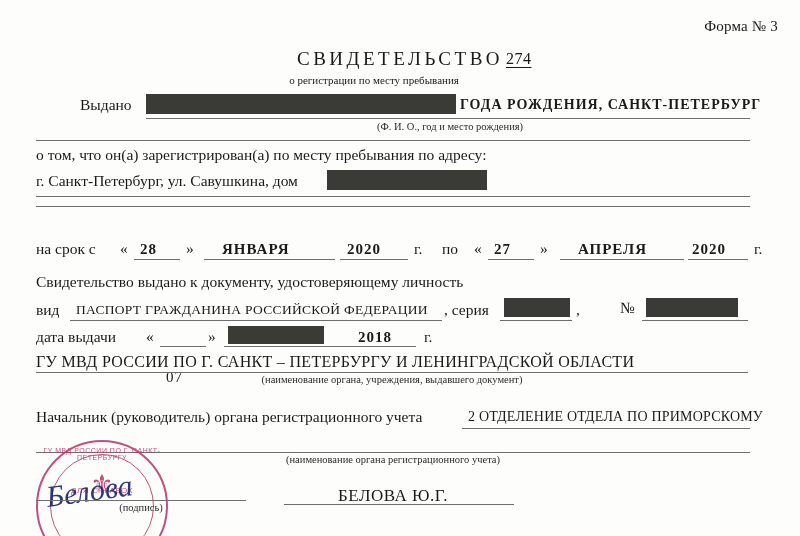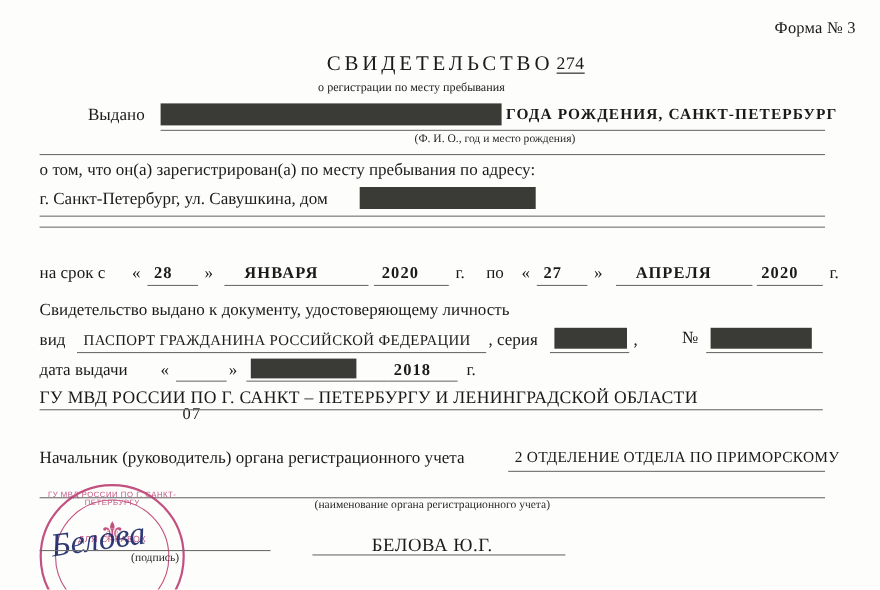--- a/index.html
+++ b/index.html
@@ -190,20 +190,21 @@
   <div class="rule" style="left:160px; top:346px; width:46px;"></div>
   <div class="abs lbl" style="top:328px; left:208px;">»</div>
   <div class="redact" style="left:228px; top:326px; width:96px; height:18px;"></div>
   <div class="rule" style="left:224px; top:346px; width:128px;"></div>
   <div class="abs val sp" style="top:329px; left:358px; font-weight:bold;">2018</div>
   <div class="rule" style="left:352px; top:346px; width:64px;"></div>
   <div class="abs lbl" style="top:328px; left:424px;">г.</div>
 
   <div class="abs val" style="top:353px; left:36px; font-size:16px; letter-spacing:0.3px;">ГУ  МВД  РОССИИ  ПО  Г. САНКТ – ПЕТЕРБУРГУ  И  ЛЕНИНГРАДСКОЙ ОБЛАСТИ</div>
   <div class="rule" style="left:36px; top:372px; width:712px;"></div>
+  <div class="abs small-caption" style="top:374px; left:36px; width:712px;">(наименование органа, учреждения, выдавшего документ)</div>
 
   <div class="abs lbl" style="top:408px; left:36px;">Начальник (руководитель) органа регистрационного учета</div>
   <div class="abs val" style="top:409px; left:468px; font-size:14px; letter-spacing:0.2px;">2 ОТДЕЛЕНИЕ ОТДЕЛА  ПО ПРИМОРСКОМУ</div>
   <div class="rule" style="left:462px; top:428px; width:288px;"></div>
   <div class="rule" style="left:36px; top:452px; width:714px;"></div>
   <div class="abs small-caption" style="top:454px; left:36px; width:714px;">(наименование органа регистрационного учета)</div>
 
   <div class="stamp">
     <div class="stamp-inner"></div>
     <div class="stamp-text stamp-top">ГУ МВД РОССИИ ПО Г. САНКТ-ПЕТЕРБУРГУ</div>

